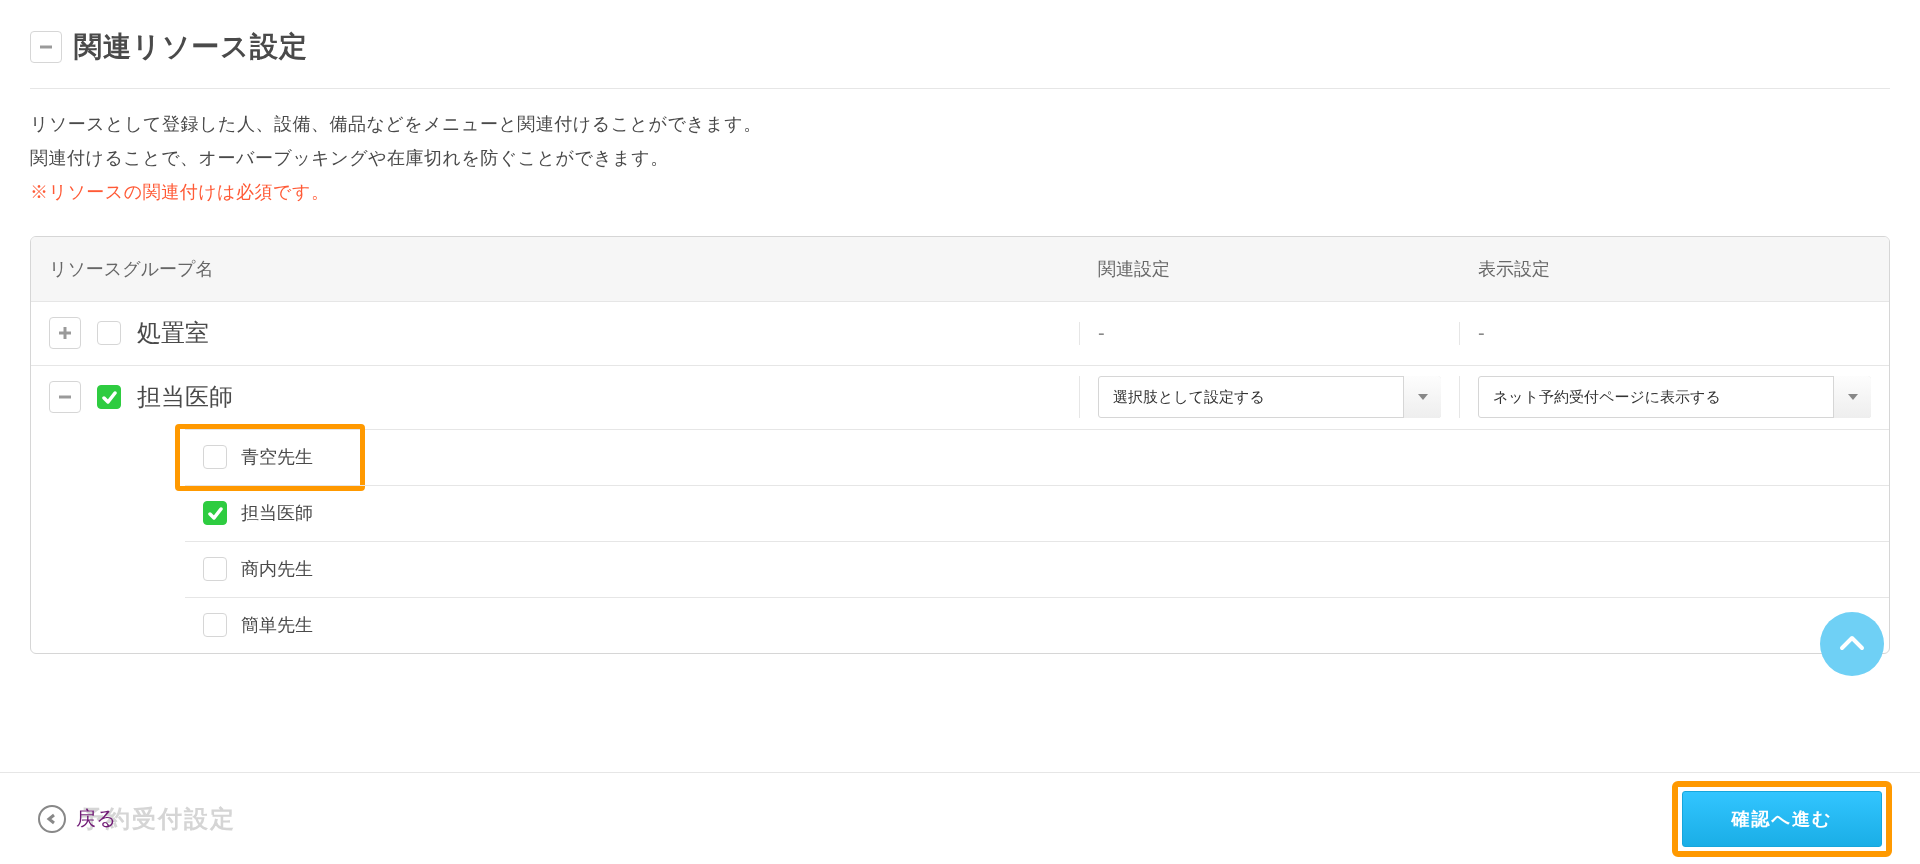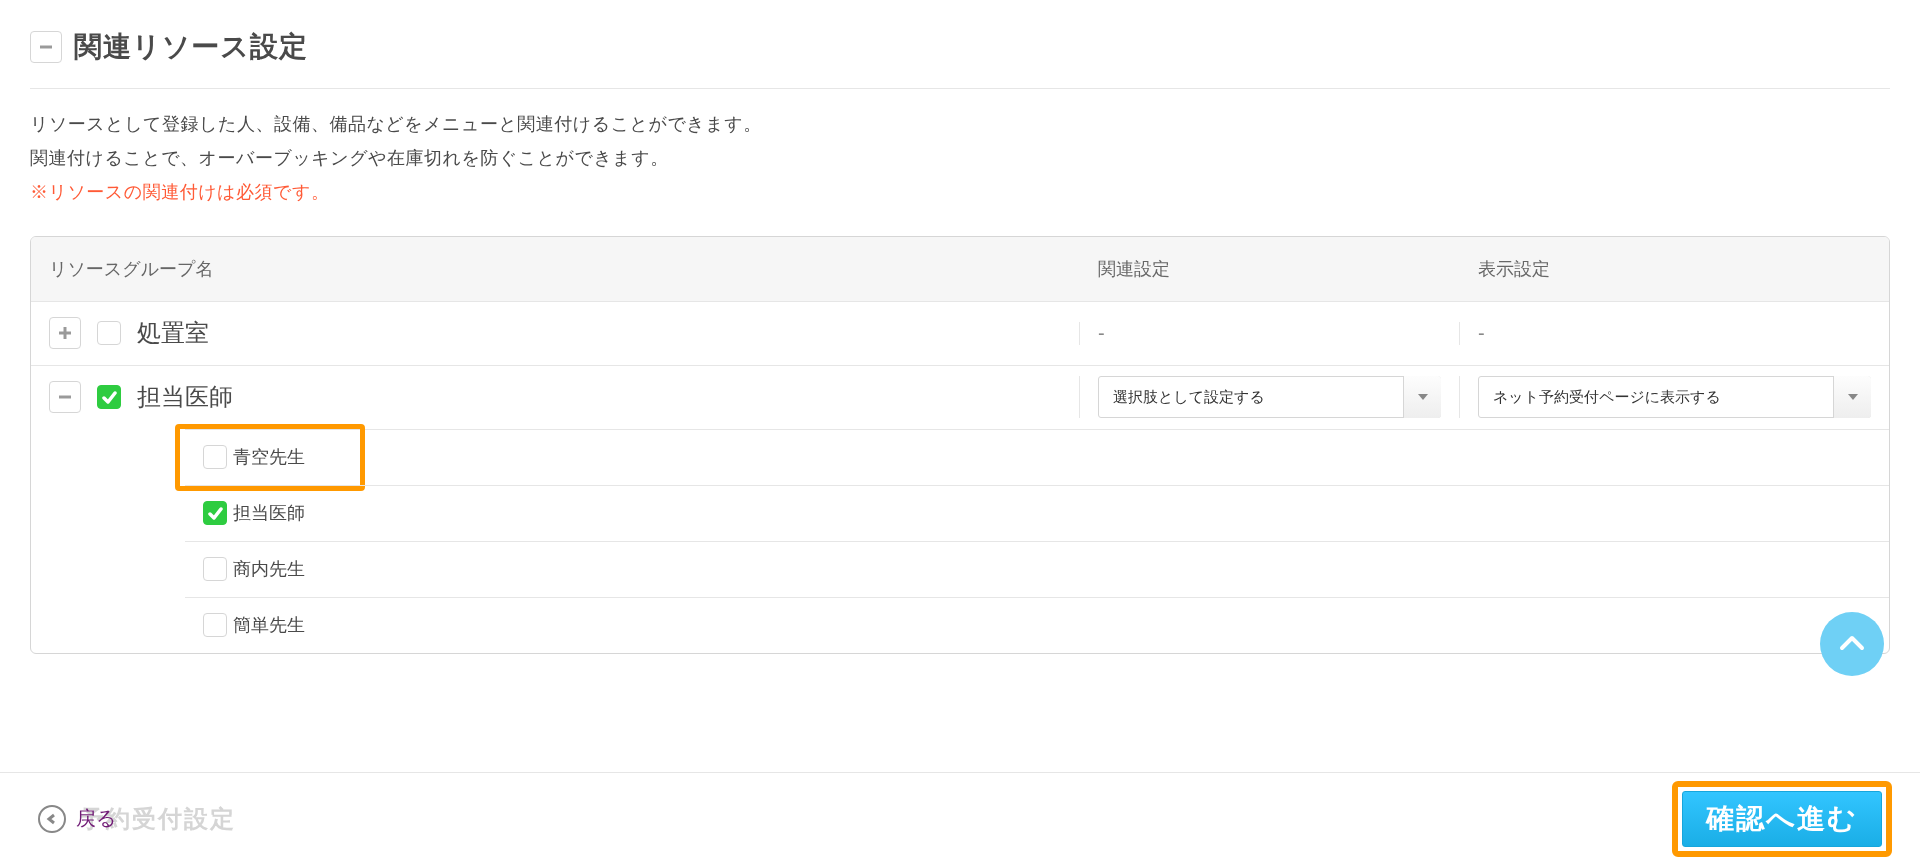--- a/index.html
+++ b/index.html
@@ -50,21 +50,21 @@
 
   .chk { width:24px; height:24px; border:1px solid var(--border); border-radius:4px; background:#fff; display:flex; align-items:center; justify-content:center; cursor:pointer; flex:0 0 auto; }
   .chk.checked { background:var(--green-check); border-color:var(--green-check); }
   .chk.checked svg { display:block; }
   .chk svg { display:none; width:16px; height:16px; stroke:#fff; stroke-width:3.5; fill:none; stroke-linecap:round; stroke-linejoin:round; }
 
   .row-label { font-size:24px; }
 
   
   .child-container { border-left:none; }
-  .child-row { display:flex; align-items:center; height:56px; border-top:1px solid var(--border-light); margin-left:154px; padding:0 18px; gap:6px; font-size:18px; position:relative; }
+  .child-row { display:flex; align-items:center; height:56px; border-top:1px solid var(--border-light); margin-left:154px; padding:0 18px; gap:14px; font-size:18px; position:relative; }
   .child-row:first-child { border-top:1px solid var(--border-light); }
   .child-row.highlighted::after {
     content:""; position:absolute; left:-10px; top:-6px; right:calc(100% - 180px); bottom:-6px;
     border:5px solid var(--highlight); border-radius:4px; pointer-events:none;
   }
 
   .dash-cell { font-size:20px; color:#888; }
 
   
   .sel { position:relative; width:100%; }
@@ -77,21 +77,21 @@
   .fab svg { width:28px; height:28px; stroke:#fff; stroke-width:4; fill:none; stroke-linecap:round; stroke-linejoin:round; }
 
   
   .bottom-bar { position:fixed; left:0; right:0; bottom:0; height:92px; background:#fff; border-top:1px solid var(--border-light); display:flex; align-items:center; padding:0 38px; justify-content:space-between; }
   .back-link { display:flex; align-items:center; gap:10px; font-size:20px; color:#701a75; cursor:pointer; position:relative; z-index:2; }
   .back-link .circ { width:28px; height:28px; border:2px solid #888; border-radius:50%; display:flex; align-items:center; justify-content:center; }
   .back-link .circ svg { width:12px; height:12px; stroke:#888; stroke-width:3; fill:none; }
 
   .ghost-title { position:absolute; left:80px; font-size:24px; font-weight:600; color:#d5d5d5; letter-spacing:2px; pointer-events:none; z-index:1; }
 
-  .primary-btn { min-width:200px; height:56px; background:linear-gradient(var(--accent-blue),var(--accent-blue-d)); border:1px solid #16a6dc; color:#fff; font-size:28px; font-weight:600; letter-spacing:2px; display:flex; align-items:center; justify-content:center; border-radius:3px; cursor:pointer; }
+  .primary-btn { min-width:200px; height:56px; background:linear-gradient(var(--accent-blue),var(--accent-blue-d)); border:1px solid #16a6dc; color:#fff; font-size:18px; font-weight:600; letter-spacing:2px; display:flex; align-items:center; justify-content:center; border-radius:3px; cursor:pointer; }
   .primary-wrap { position:relative; }
   .primary-wrap::after { content:""; position:absolute; left:-10px; top:-10px; right:-10px; bottom:-10px; border:6px solid var(--highlight); border-radius:6px; pointer-events:none; }
 
   
   .spacer { height:120px; }
 </style>
 </head>
 <body>
 
 <div class="page">

